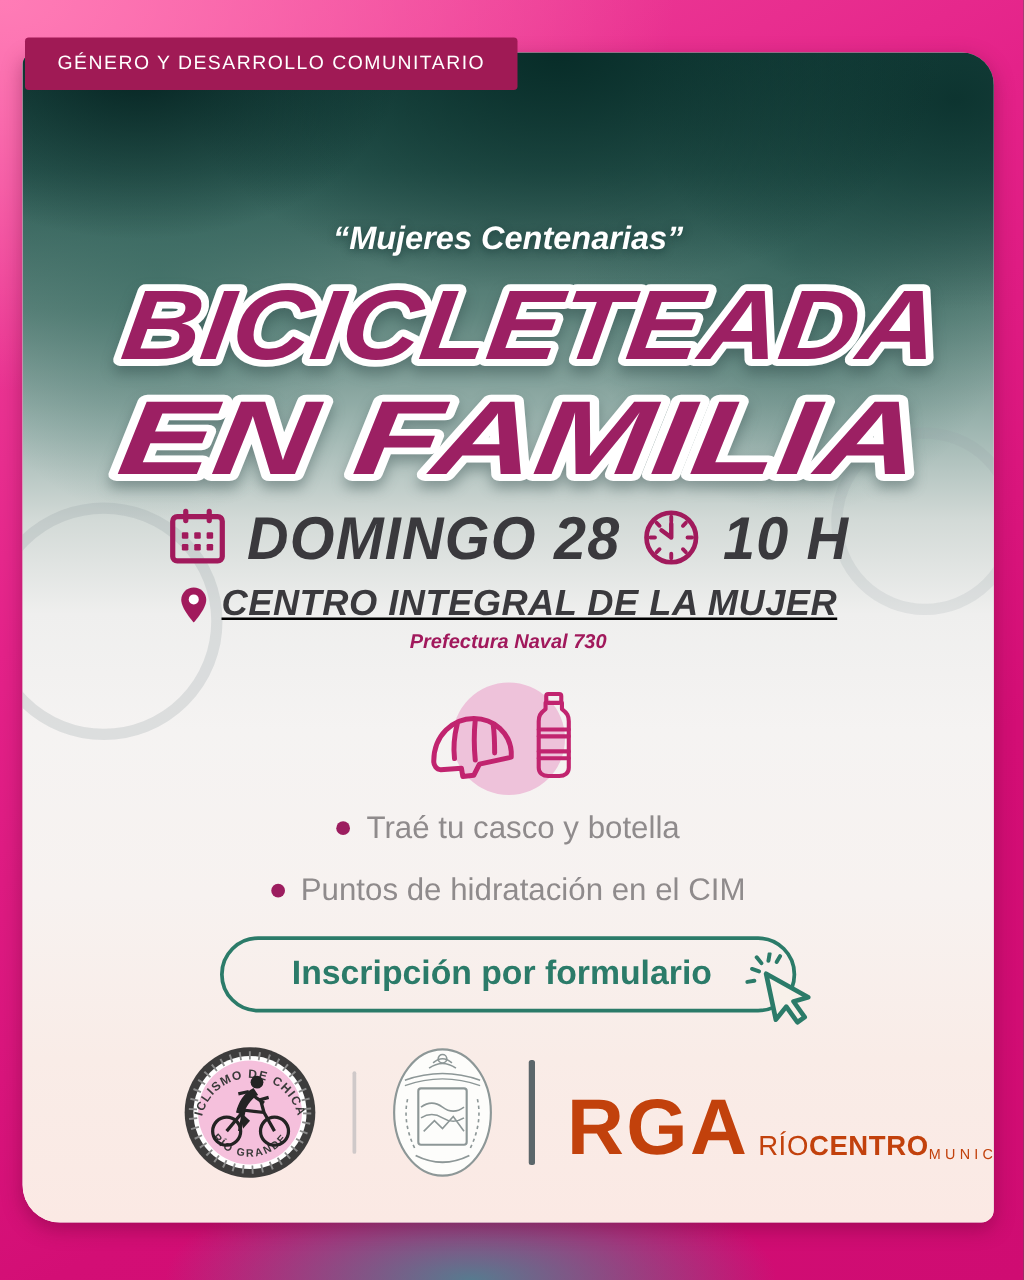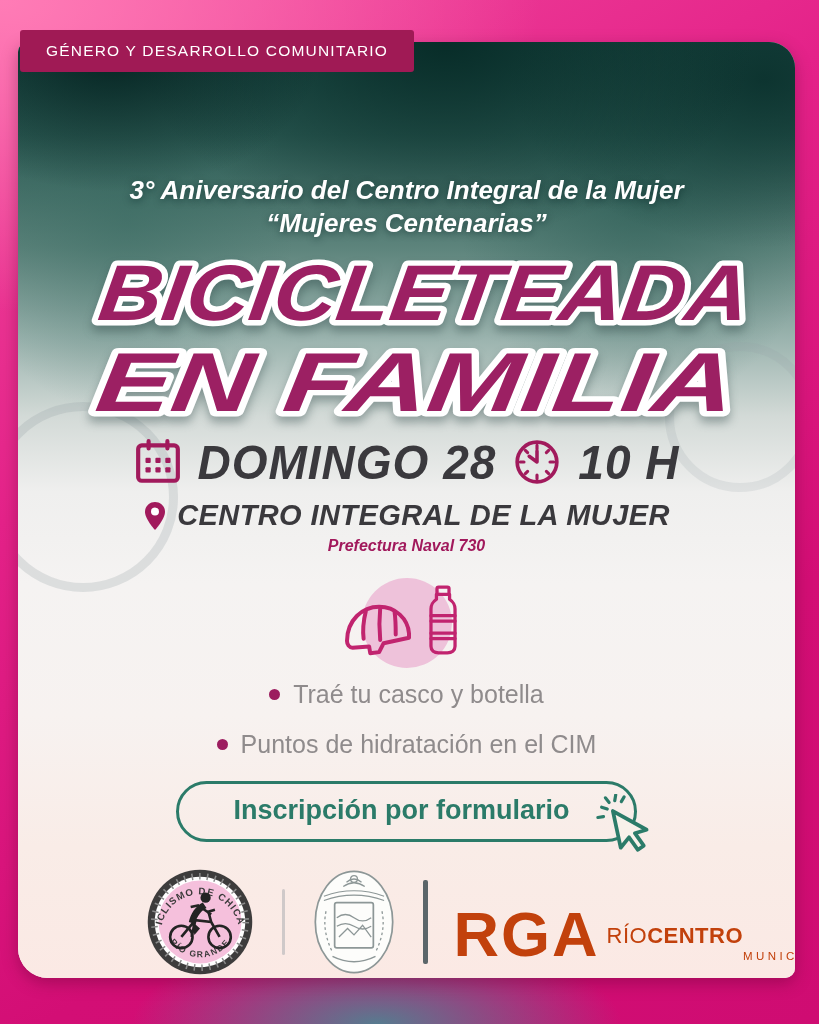--- a/index.html
+++ b/index.html
@@ -50,21 +50,21 @@
 
   .title-svg { margin-top:10px; width:700px; height:172px; filter:drop-shadow(0 6px 5px rgba(45,70,70,.40)); }
   .title-svg text {
     font-family:"Liberation Sans", sans-serif; font-weight:bold; font-style:italic;
     fill:#9c2063; stroke:#ffffff; stroke-width:11; paint-order:stroke; stroke-linejoin:round;
   }
 
   .date-row { display:flex; align-items:center; gap:16px; margin-top:14px; }
   .date-text { font-size:46px; font-weight:800; font-style:italic; letter-spacing:1px; color:#3a393d; transform:scaleY(1.05); white-space:nowrap; }
 
-  .loc-row { display:flex; align-items:center; gap:10px; margin-top:10px; }
+  .loc-row { display:flex; align-items:center; gap:10px; margin-top:10px;text-decoration:underline; }
   .loc-text { font-size:29px; font-weight:800; font-style:italic; color:#3a393d; letter-spacing:.4px; }
   .address { margin-top:5px; font-size:16px; font-weight:700; font-style:italic; color:#a1195c; }
 
   .supplies { position:relative; width:150px; height:96px; margin-top:20px; }
   .supplies .bgcircle { position:absolute; left:30px; top:3px; width:90px; height:90px; border-radius:50%; background:#eec2da; }
   .supplies .helmet { position:absolute; left:6px; top:24px; }
   .supplies .bottle { position:absolute; left:92px; top:10px; }
 
   .bullets { margin-top:6px; display:flex; flex-direction:column; gap:16px; }
   .bullet { display:flex; align-items:center; justify-content:center; gap:13px; font-size:25px; color:#8f8b8c; line-height:34px; }
@@ -76,42 +76,41 @@
   }
   .cta-label { font-size:27px; font-weight:800; color:#2b7b69; white-space:nowrap; }
   .cta .cursor { position:absolute; right:-22px; top:10px; }
 
   .logos { margin-top:24px; display:flex; align-items:center; gap:26px; }
   .logo-divider  { width:3px; height:66px; background:#cfc9c9; border-radius:2px; }
   .logo-divider.slate { width:5px; height:84px; background:#5b666a; }
 
   .rga { display:flex; flex-direction:row; color:#c2410c; width:216px;margin-top:24px; }
   .rga-acronym { font-size:63px; font-weight:900; line-height:56px; letter-spacing:2px; text-align:left; }
-  .rga-row { display:flex; align-items:center; width:100%; margin-top:3px; }
+  .rga-row { display:flex; align-items:flex-end; width:100%; margin-top:3px; }
   .rga-rule { flex:1; height:3px; background:#5b666a; margin-right:7px; }
   .rga-rio { font-size:22px; font-weight:400; letter-spacing:.5px; }
   .rga-grande { font-size:22px; font-weight:800; letter-spacing:.5px; }
   .rga-muni { font-size:11.5px; letter-spacing:3.4px; font-weight:400; margin-top:2px; align-self:flex-end; }
 
   .ciclismo-arc { font-family:"Liberation Sans", sans-serif; font-weight:bold; fill:#3a3a3a; }
 </style>
 </head>
 <body>
 
 <div class="stage">
 
   <div class="card">
     <div class="photo"></div>
     <div class="wheel-ghost left"></div>
     <div class="wheel-ghost right"></div>
 
     <div class="content">
 
       <div class="subtitle">
-        <div>3° Aniversario del Centro Integral de la Mujer</div>
         <div>“Mujeres Centenarias”</div>
       </div>
 
       <svg class="title-svg" viewBox="0 0 700 172" preserveAspectRatio="xMidYMid meet">
         <g transform="skewX(-8)">
           <text x="48" y="70" font-size="79" textLength="652" lengthAdjust="spacingAndGlyphs">BICICLETEADA</text>
           <text x="58" y="162" font-size="84" textLength="640" lengthAdjust="spacingAndGlyphs">EN FAMILIA</text>
         </g>
       </svg>
 

